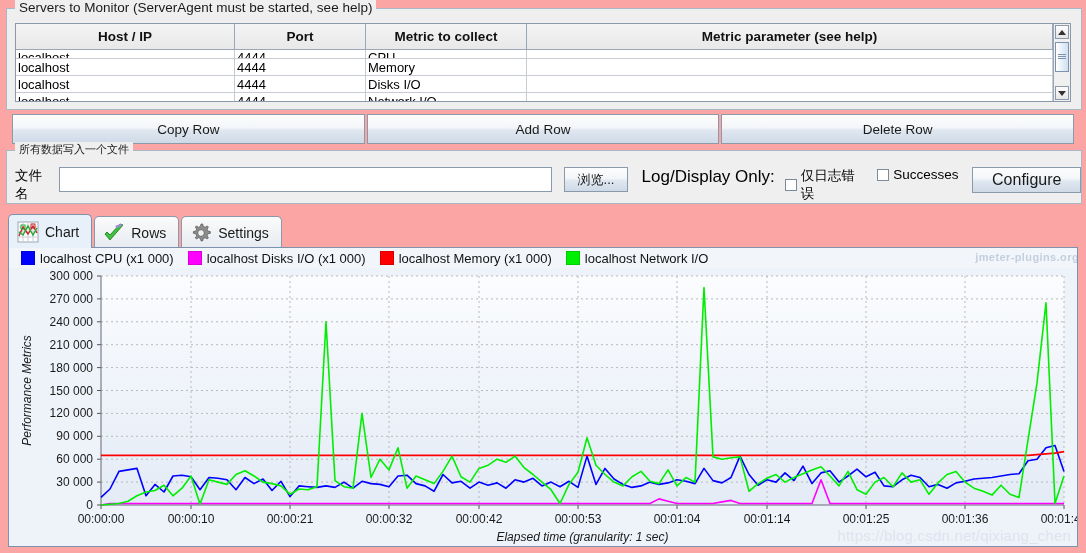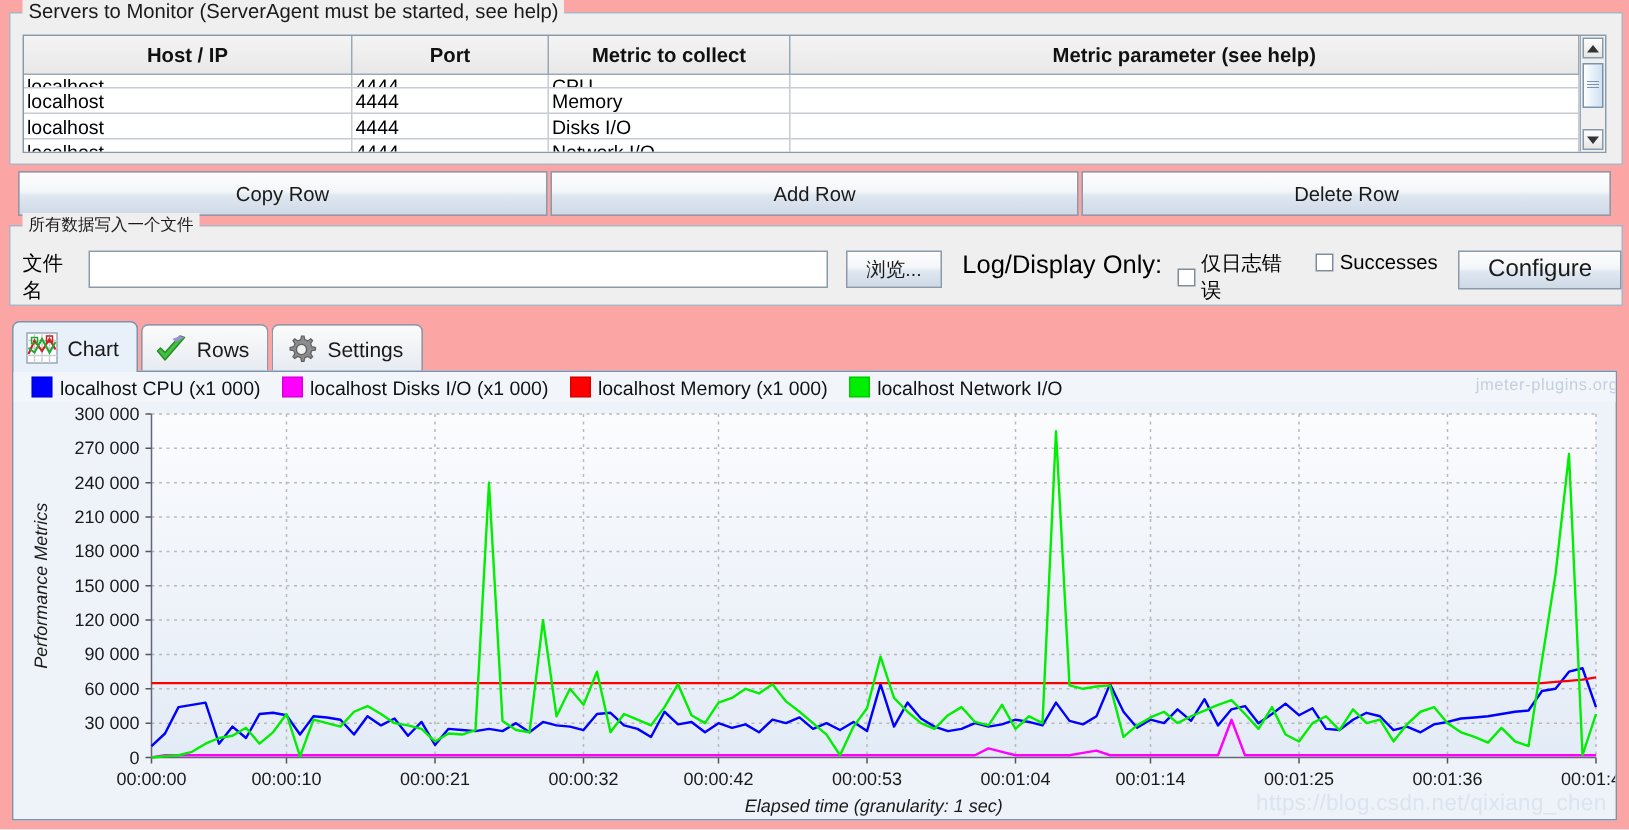--- a/index.html
+++ b/index.html
@@ -144,20 +144,21 @@
   .legend{
     position:absolute;left:0;top:0;width:100%;height:20px;
     display:flex;align-items:center;padding-left:12px;gap:0;
     background:#f2f6fb;
   }
   .leg-item{display:flex;align-items:center;margin-right:14px;font-size:13px;color:#111;}
   .leg-sw{width:12px;height:12px;margin-right:5px;display:inline-block;border:1px solid rgba(0,0,0,.15);}
   .wm-top{
     position:absolute;right:10px;top:3px;font-size:11px;color:#c3cfdd;
     letter-spacing:.4px;
+    font-weight:bold;
   }
   .plot-area{position:absolute;left:0;top:20px;width:100%;height:280px;}
   .wm-bottom{
     position:absolute;right:6px;bottom:2px;font-size:15px;color:#dbe4ef;
     font-family:"Liberation Sans",sans-serif;letter-spacing:.2px;
   }
   svg{display:block;}
   .axis-txt{font-family:"Liberation Sans",sans-serif;font-size:12px;fill:#1a1a1a;}
   .axis-title{font-family:"Liberation Sans",sans-serif;font-size:12px;fill:#1a1a1a;font-style:italic;}
 </style>

